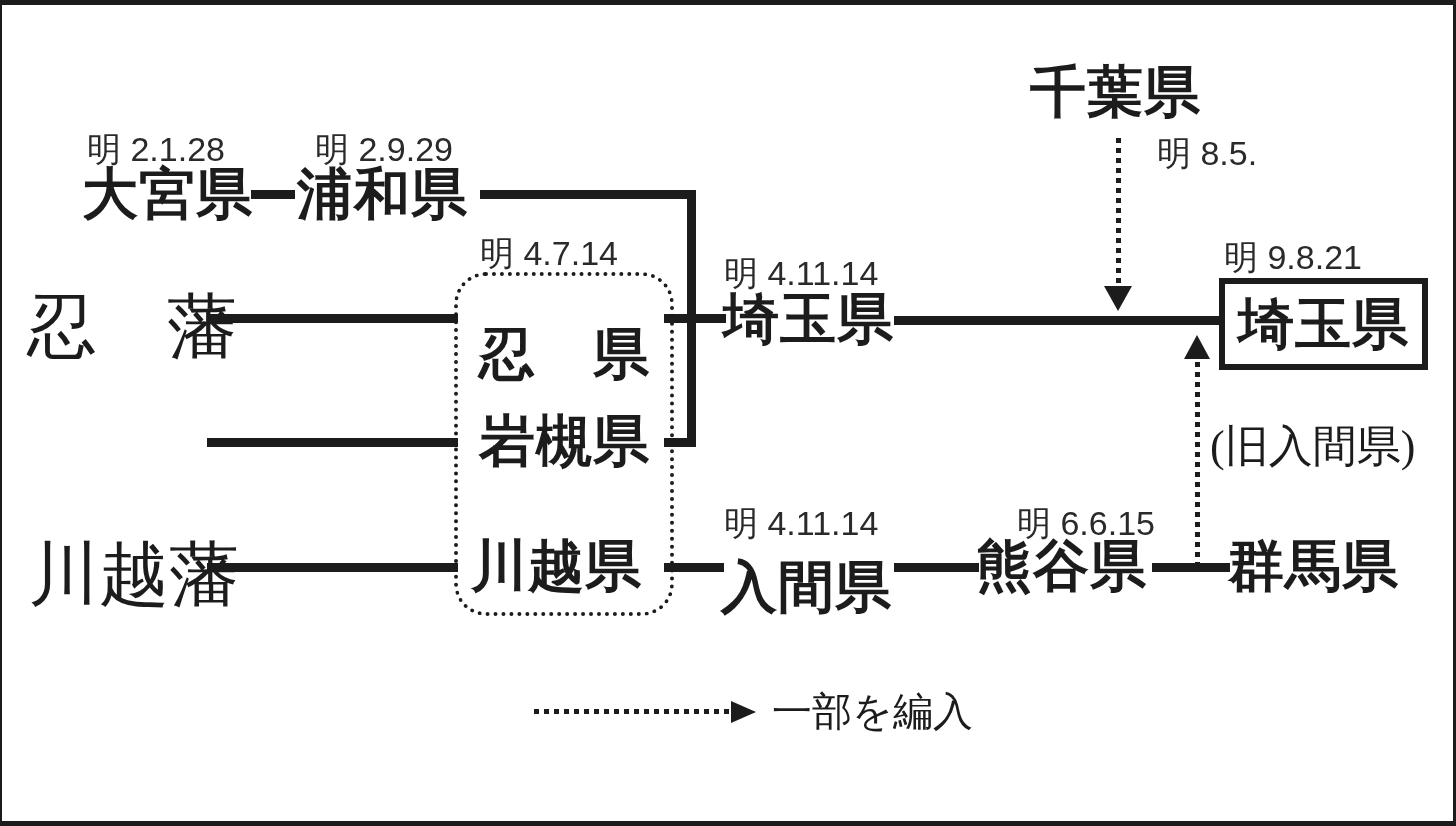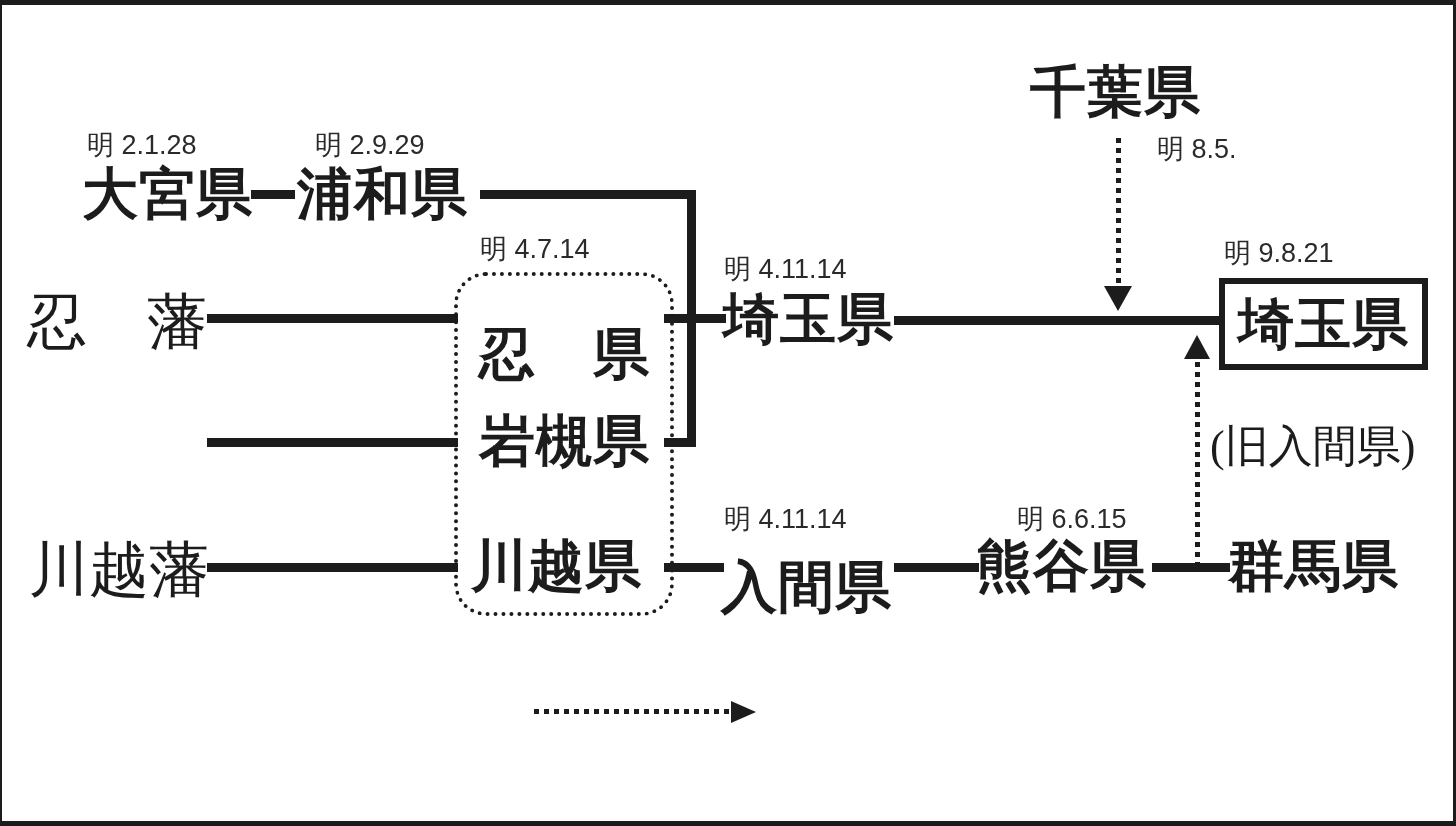--- a/index.html
+++ b/index.html
@@ -23,29 +23,29 @@
     font-weight: bold;
     font-size: 56px;
     line-height: 1;
     letter-spacing: 1px;
     white-space: nowrap;
     color: #1c1c1c;
   }
   .name-serif {
     font-family: "Liberation Serif", "DejaVu Serif", serif;
     font-weight: 500;
-    font-size: 60px;
+    font-size: 70px;
     line-height: 1;
     white-space: nowrap;
     color: #1c1c1c;
   }
   .date {
     font-family: "Liberation Sans", "DejaVu Sans", sans-serif;
     font-weight: 400;
-    font-size: 27px;
+    font-size: 34px;
     line-height: 1;
     white-space: nowrap;
     color: #2a2a2a;
   }
   .hline { position: absolute; height: 9px; background: #1c1c1c; }
   .vline { position: absolute; width: 9px; background: #1c1c1c; }
   .dotline-v {
     position: absolute; width: 5px;
     background: repeating-linear-gradient(to bottom, #1c1c1c 0 5px, transparent 5px 10px);
   }
@@ -137,14 +137,15 @@
   <div class="abs date" style="left:722px; top:501px;">明 4.11.14</div>
   <div class="abs name-bold" style="left:719px; top:554px;">入間県</div>
   <div class="hline" style="left:892px; top:558px; width:85px;"></div>
   <div class="abs date" style="left:977px; top:501px;margin-left:38px;">明 6.6.15</div>
   <div class="abs name-bold" style="left:974px; top:533px;">熊谷県</div>
   <div class="hline" style="left:1150px; top:558px; width:78px;"></div>
   <div class="abs name-bold" style="left:1226px; top:533px;">群馬県</div>
 
   <div class="dotline-h" style="left:532px; top:704px; width:196px;"></div>
   <div class="tri-right" style="left:729px; top:696px;"></div>
+  <div class="abs" style="left:770px; top:686px; font-size:40px; line-height:1; white-space:nowrap;">一部を編入</div>
 
 </div>
 
 </body></html>

